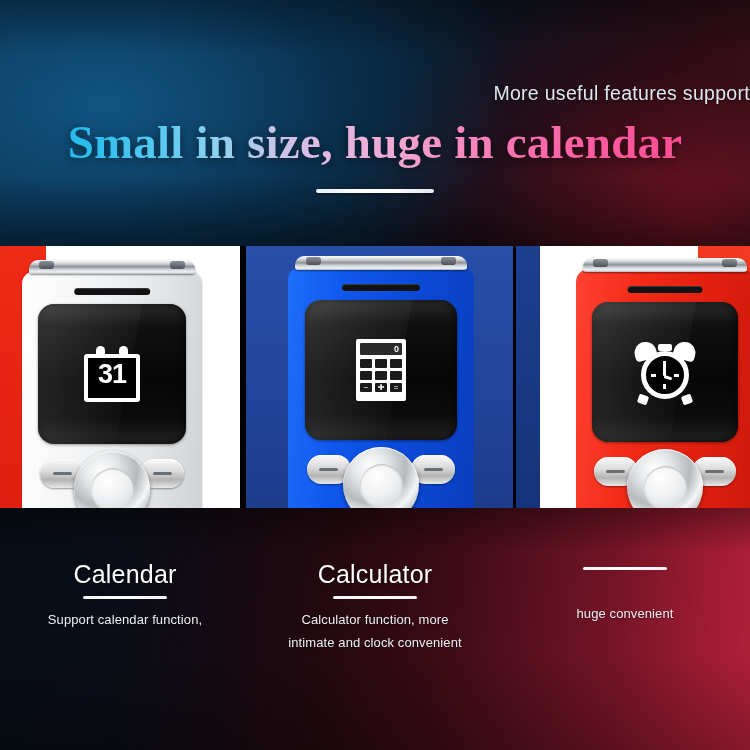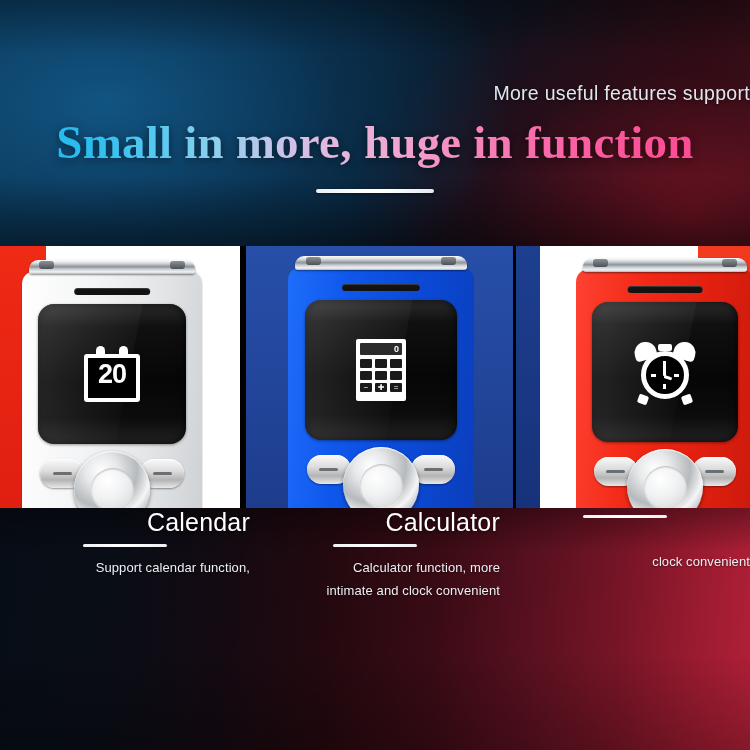--- a/index.html
+++ b/index.html
@@ -158,53 +158,53 @@
     background:
       linear-gradient(95deg, #070d16 0%, #0a0d16 16%, #140a12 30%, #24090f 44%,
                       #3a0b15 58%, #58101f 70%, #781527 82%, #9b1b30 92%, #b22038 100%);
   }
   .bottom:after{
     content:""; position:absolute; inset:0;
     background:linear-gradient(180deg, rgba(0,0,0,0.35) 0%, rgba(0,0,0,0.0) 18%, rgba(0,0,0,0.0) 60%, rgba(0,0,0,0.25) 100%);
     pointer-events:none;
   }
   .cols{ position:absolute; left:0; top:0; width:750px; display:flex; z-index:2; }
-  .col{ width:250px; text-align:right; }
+  .col{ width:250px; text-align:center; padding-top:52px; }
   .col h3{ font-size:25px; font-weight:400; color:#ffffff; letter-spacing:0.2px;
     text-shadow:0 1px 3px rgba(0,0,0,0.5); }
   .col .rule{ width:84px; height:3px; margin:7px auto 9px; border-radius:2px;
     background:linear-gradient(90deg,#f0f2f4,#ffffff,#eceff2); }
   .col p{ font-size:13px; line-height:23px; color:#eceff3; letter-spacing:0.1px;
     text-shadow:0 1px 2px rgba(0,0,0,0.45); }
 </style>
 </head>
 <body>
 
 <div class="page">
 
   <div class="header">
     <div class="subtitle">More useful features support</div>
-    <div class="headline">Small in more, huge in function</div>
+    <div class="headline">Small in size, huge in calendar</div>
     <div class="hr-top"></div>
   </div>
 
   <div class="strip">
 
     <div class="panel p1">
       <div class="side-stripe stripe-red"></div>
       <div class="phone shell-white" style="left:22px; top:14px; width:180px; height:248px;">
         <div class="body">
           <div class="speaker"></div>
           <div class="screen">
             <div class="icon-wrap">
               <div class="cal">
                 <div class="ring l"></div>
                 <div class="ring r"></div>
                 <div class="frame"></div>
-                <div class="day">20</div>
+                <div class="day">31</div>
               </div>
             </div>
             <div class="glare"></div>
           </div>
           <div class="keys">
             <div class="softkey l"></div>
             <div class="softkey r"></div>
             <div class="dpad"></div>
 
           </div>
@@ -313,20 +313,20 @@
         <p>
           <span>Calculator function, more</span><br>
           <span>intimate and clock convenient</span>
         </p>
       </div>
 
       <div class="col">
         <div class="rule"></div>
         <p>
           <br>
-          <span>clock convenient</span>
+          <span>huge convenient</span>
         </p>
       </div>
 
     </div>
   </div>
 
 </div>
 
 </body></html>

